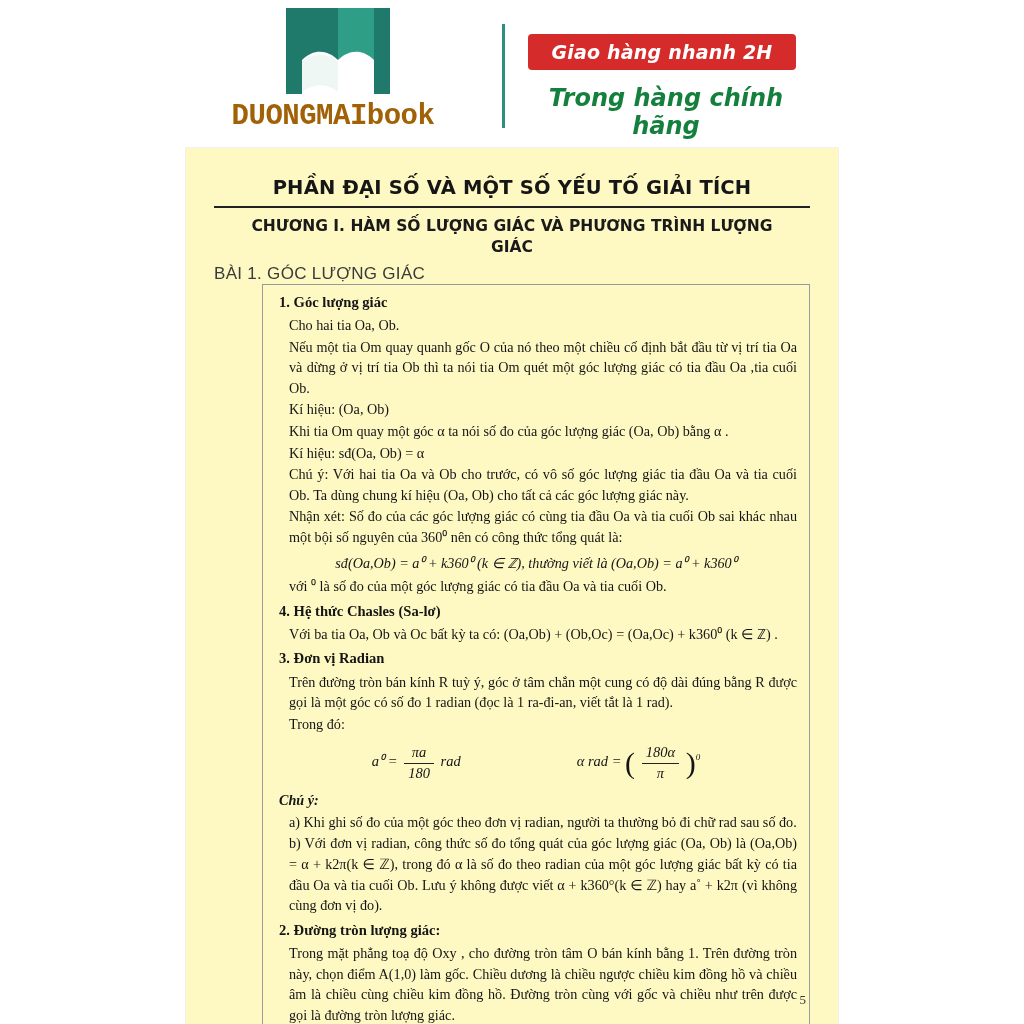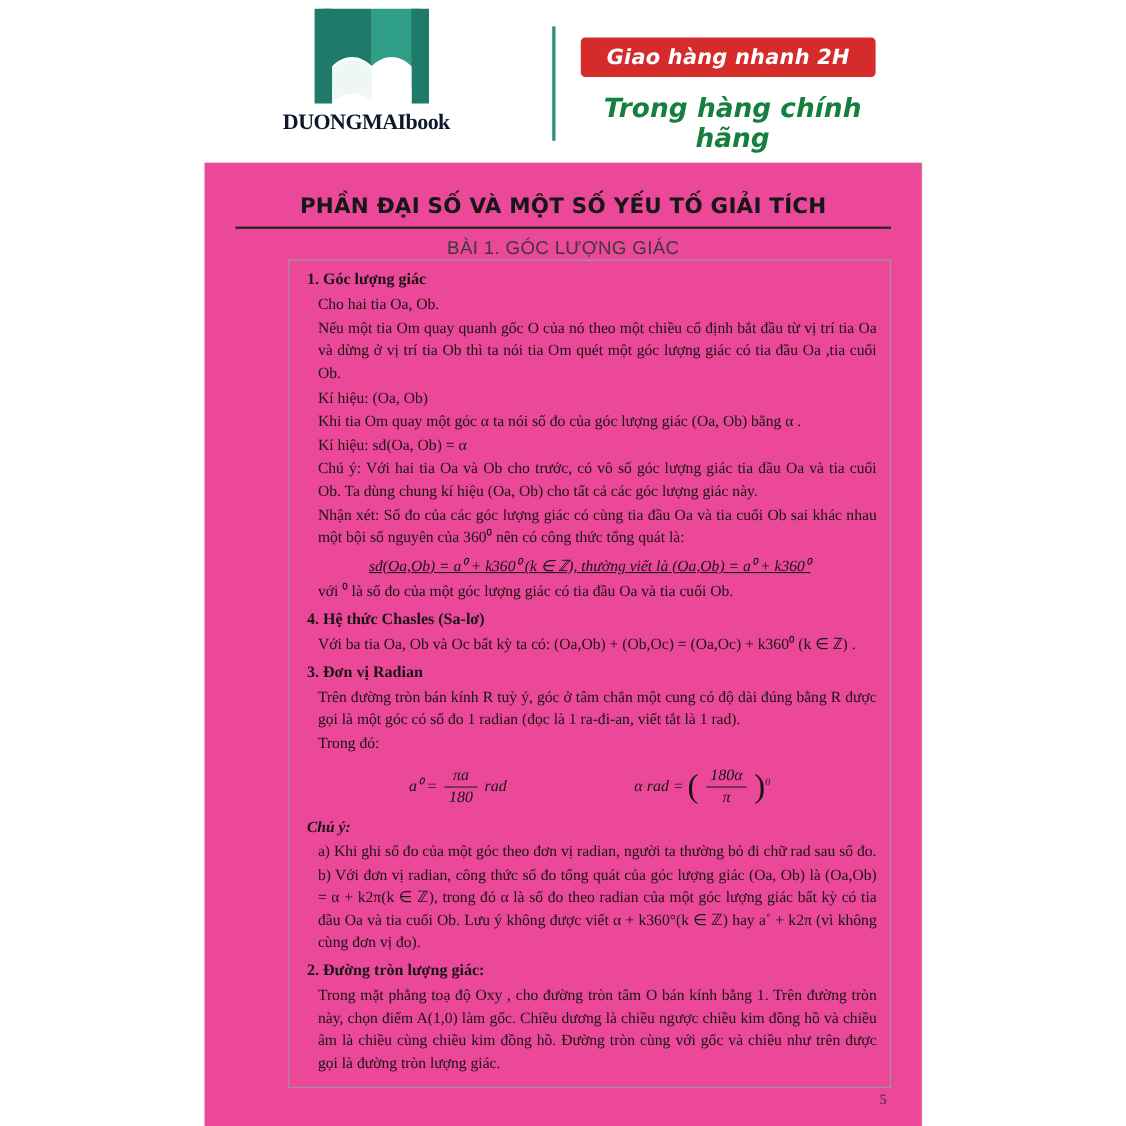--- a/index.html
+++ b/index.html
@@ -41,25 +41,25 @@
     top: 0px;
     width: 108px;
     height: 94px;
   }
   .logo-text {
     position: absolute;
     left: 0px;
     top: 96px;
     width: 290px;
     text-align: center;
-    font-family: Liberation Serif, serif;
-    font-size: 20px;
+    font-family: Liberation Mono, monospace;
+    font-size: 29px;
     font-weight: bold;
     letter-spacing: -0.5px;
-    color: #0f172a;
+    color: #a16207;
   }
   .brand-divider {
     position: absolute;
     left: 502px;
     top: 24px;
     width: 3px;
     height: 104px;
     background: #2f8f7f;
   }
   .badge-fast {
@@ -95,21 +95,21 @@
     color: #15803d;
   }
 
   
   .book-page {
     position: absolute;
     left: 186px;
     top: 148px;
     width: 652px;
     height: 876px;
-    background: #ec4899;
+    background: #fef9c3;
     box-shadow: 0 0 0 1px #f1f1ee;
   }
   .page-inner {
     position: absolute;
     left: 28px;
     top: 22px;
     width: 596px;
   }
 
   .doc-title {
@@ -130,21 +130,20 @@
   .chapter {
     text-align: center;
     font-family: "DejaVu Sans", sans-serif;
     font-size: 15.5px;
     font-weight: bold;
     color: #1a1a1a;
     line-height: 1.35;
     padding: 0 28px;
   }
   .lesson {
-    text-align: center;
     font-family: "Liberation Sans", sans-serif;
     font-size: 17px;
     color: #3a3a3a;
     margin-top: 6px;
     letter-spacing: 0.3px;
   }
   .part-head {
     font-family: "DejaVu Sans", sans-serif;
     font-size: 14px;
     font-weight: bold;
@@ -170,21 +169,20 @@
   .p {
     margin: 1px 0 1px 14px;
   }
 
   
   .formula-line {
     margin: 5px 0 3px 0;
     text-align: center;
     font-style: italic;
     font-size: 14.2px;
-    text-decoration: underline;
   }
   .formula-row {
     display: flex;
     justify-content: center;
     gap: 116px;
     align-items: center;
     margin: 10px 0 8px 0;
     font-style: italic;
     font-size: 14.5px;
   }
@@ -253,20 +251,21 @@
 
     <div class="badge-official">Trong hàng chính hãng</div>
   </div>
 
   <div class="book-page">
     <div class="page-inner">
 
       <div class="doc-title">PHẦN ĐẠI SỐ VÀ MỘT SỐ YẾU TỐ GIẢI TÍCH</div>
       <div class="title-rule"></div>
 
+      <div class="chapter">CHƯƠNG I. HÀM SỐ LƯỢNG GIÁC VÀ PHƯƠNG TRÌNH LƯỢNG GIÁC</div>
       <div class="lesson">BÀI 1. GÓC LƯỢNG GIÁC</div>
 
 
       <div class="box">
 
         <div class="sec-title first">1. Góc lượng giác</div>
         <div class="p">Cho hai tia Oa, Ob.</div>
         <div class="p">Nếu một tia Om quay quanh gốc O của nó theo một chiều cố định bắt đầu từ vị trí tia Oa và dừng ở vị trí tia Ob thì ta nói tia Om quét một góc lượng giác có tia đầu Oa ,tia cuối Ob.</div>
         <div class="p">Kí hiệu: (Oa, Ob)</div>
         <div class="p">Khi tia Om quay một góc α ta nói số đo của góc lượng giác (Oa, Ob) bằng α .</div>

